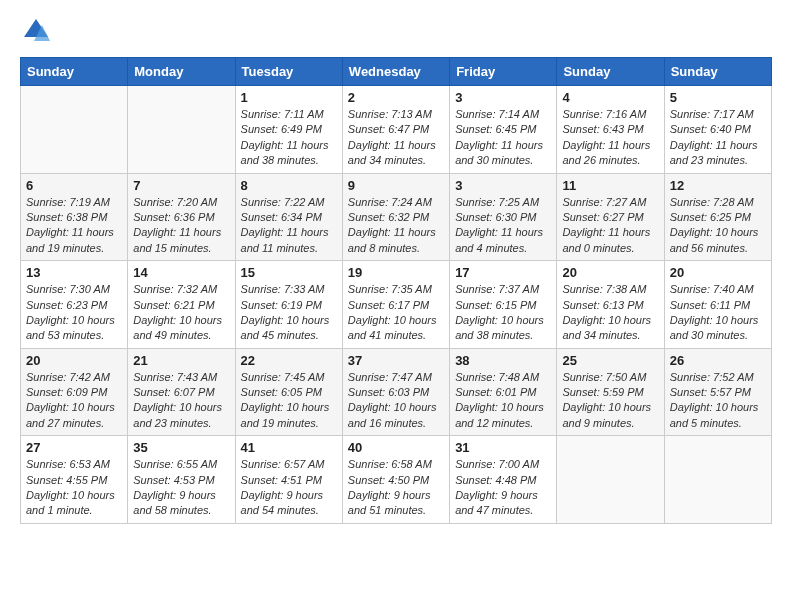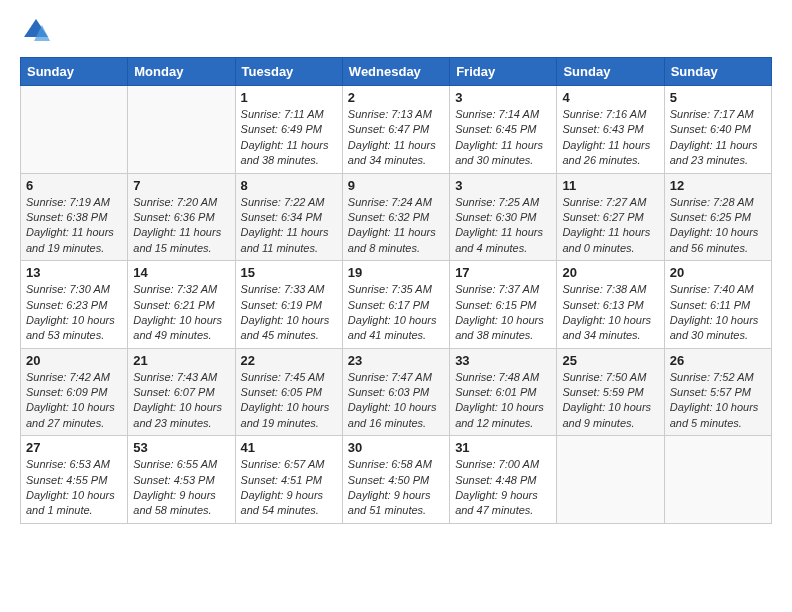--- a/index.html
+++ b/index.html
@@ -231,51 +231,51 @@
           </td>
           <td>
             <span class="day-number">21</span>
             <div class="day-info">Sunrise: 7:43 AM<br>Sunset: 6:07 PM<br>Daylight: 10 hours and 23 minutes.</div>
           </td>
           <td>
             <span class="day-number">22</span>
             <div class="day-info">Sunrise: 7:45 AM<br>Sunset: 6:05 PM<br>Daylight: 10 hours and 19 minutes.</div>
           </td>
           <td>
-            <span class="day-number">23</span>
+            <span class="day-number">37</span>
             <div class="day-info">Sunrise: 7:47 AM<br>Sunset: 6:03 PM<br>Daylight: 10 hours and 16 minutes.</div>
           </td>
           <td>
-            <span class="day-number">33</span>
+            <span class="day-number">38</span>
             <div class="day-info">Sunrise: 7:48 AM<br>Sunset: 6:01 PM<br>Daylight: 10 hours and 12 minutes.</div>
           </td>
           <td>
             <span class="day-number">25</span>
             <div class="day-info">Sunrise: 7:50 AM<br>Sunset: 5:59 PM<br>Daylight: 10 hours and 9 minutes.</div>
           </td>
           <td>
             <span class="day-number">26</span>
             <div class="day-info">Sunrise: 7:52 AM<br>Sunset: 5:57 PM<br>Daylight: 10 hours and 5 minutes.</div>
           </td>
         </tr>
         <tr>
           <td>
             <span class="day-number">27</span>
             <div class="day-info">Sunrise: 6:53 AM<br>Sunset: 4:55 PM<br>Daylight: 10 hours and 1 minute.</div>
           </td>
           <td>
-            <span class="day-number">53</span>
+            <span class="day-number">35</span>
             <div class="day-info">Sunrise: 6:55 AM<br>Sunset: 4:53 PM<br>Daylight: 9 hours and 58 minutes.</div>
           </td>
           <td>
             <span class="day-number">41</span>
             <div class="day-info">Sunrise: 6:57 AM<br>Sunset: 4:51 PM<br>Daylight: 9 hours and 54 minutes.</div>
           </td>
           <td>
-            <span class="day-number">30</span>
+            <span class="day-number">40</span>
             <div class="day-info">Sunrise: 6:58 AM<br>Sunset: 4:50 PM<br>Daylight: 9 hours and 51 minutes.</div>
           </td>
           <td>
             <span class="day-number">31</span>
             <div class="day-info">Sunrise: 7:00 AM<br>Sunset: 4:48 PM<br>Daylight: 9 hours and 47 minutes.</div>
           </td>
           <td class="empty"></td>
           <td class="empty"></td>
         </tr>
       </tbody>

